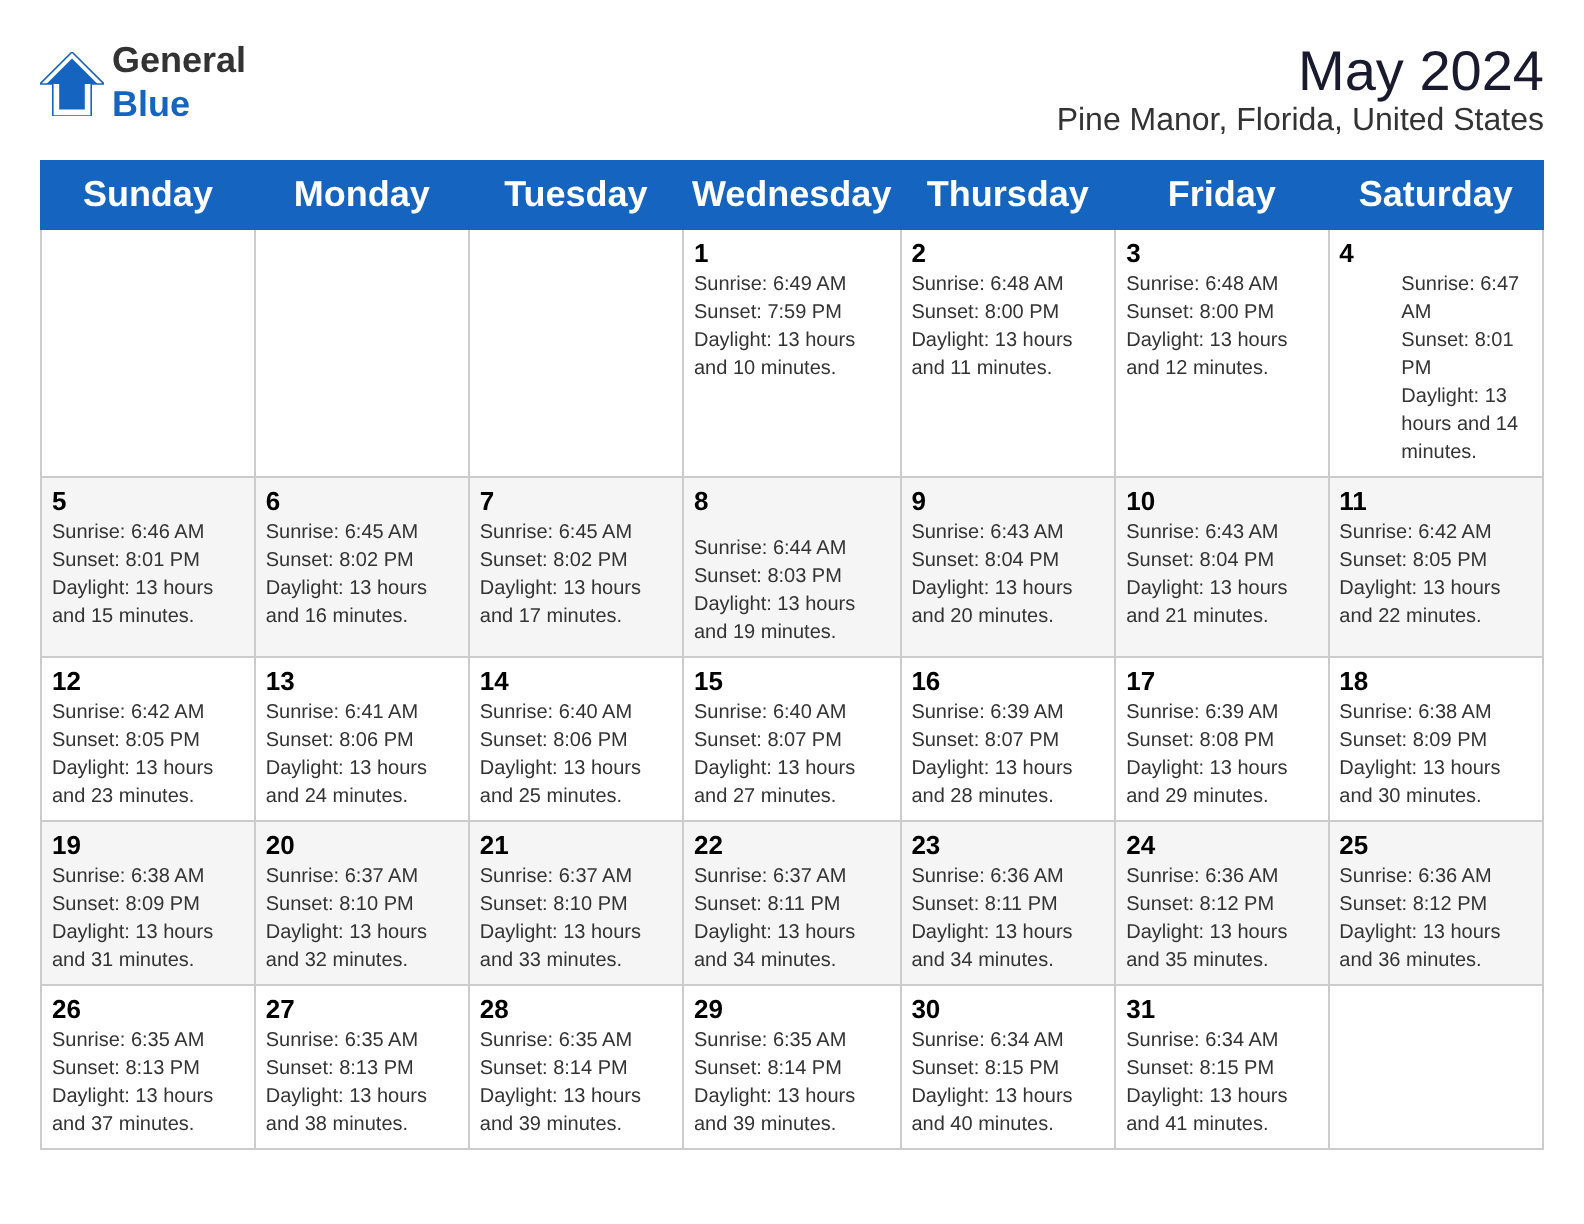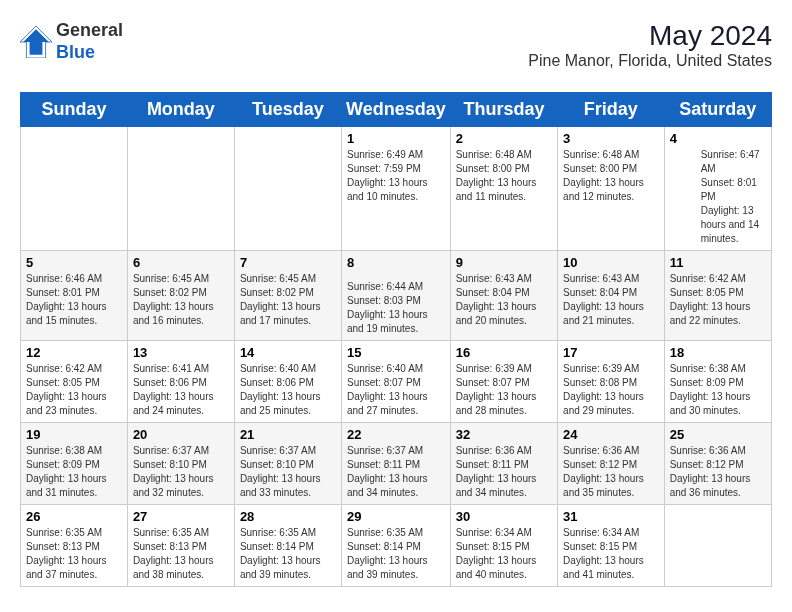--- a/index.html
+++ b/index.html
@@ -7,21 +7,21 @@
       font-family: Arial, sans-serif;
       background: #fff;
       width: 792px;
       min-height: 612px;
       padding: 20px;
     }
     .header-area {
       display: flex;
       justify-content: space-between;
       align-items: flex-start;
-      margin-bottom: 22px;
+      margin-bottom: 10px;
     }
     .logo {
       display: flex;
       align-items: center;
       gap: 4px;
     }
     .logo-text {
       font-size: 18px;
       font-weight: bold;
       line-height: 1.2;
@@ -256,21 +256,21 @@
 Sunset: 8:10 PM
 Daylight: 13 hours and 33 minutes.</div>
         </td>
         <td>
           <span class="cell-date">22</span>
           <div class="cell-info" style="white-space: pre-line;">Sunrise: 6:37 AM
 Sunset: 8:11 PM
 Daylight: 13 hours and 34 minutes.</div>
         </td>
         <td>
-          <span class="cell-date">32</span>
+          <span class="cell-date">23</span>
           <div class="cell-info" style="white-space: pre-line;">Sunrise: 6:36 AM
 Sunset: 8:11 PM
 Daylight: 13 hours and 34 minutes.</div>
         </td>
         <td>
           <span class="cell-date">24</span>
           <div class="cell-info" style="white-space: pre-line;">Sunrise: 6:36 AM
 Sunset: 8:12 PM
 Daylight: 13 hours and 35 minutes.</div>
         </td>

